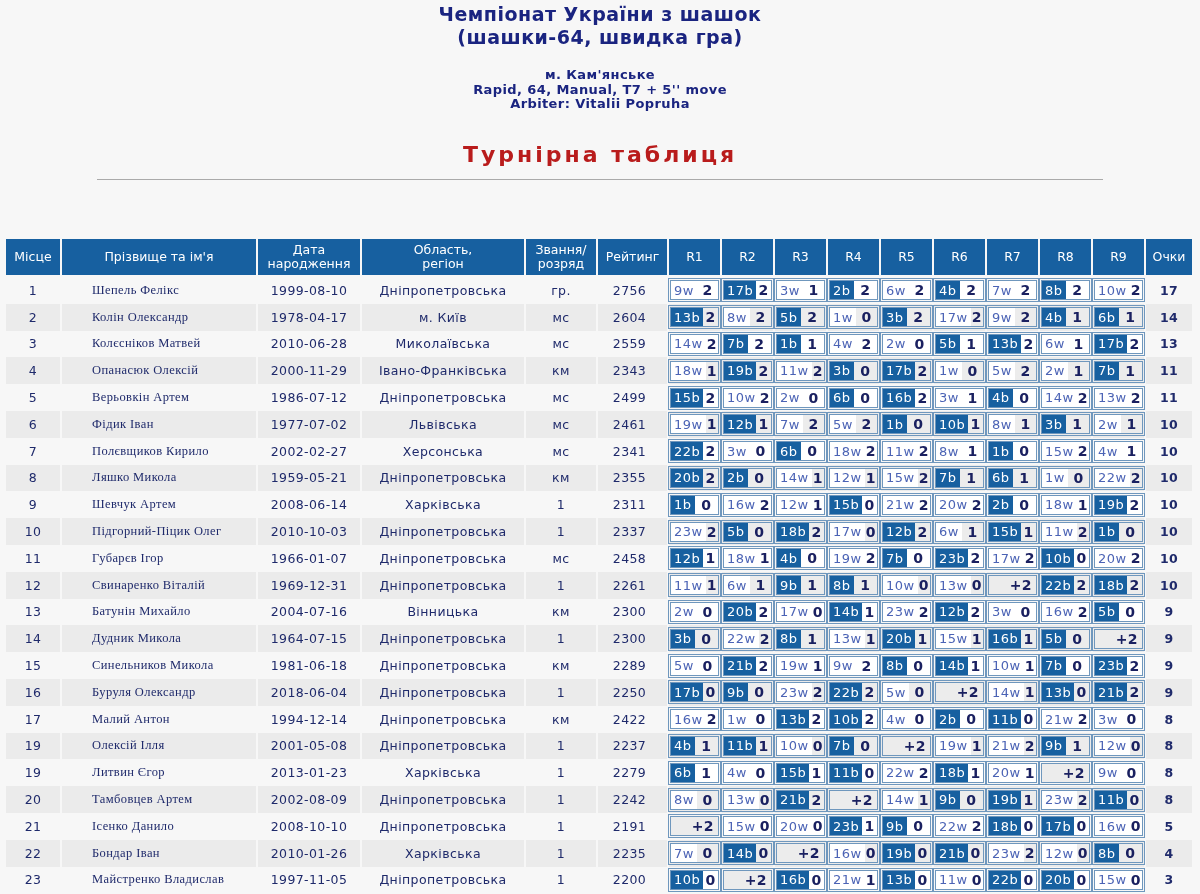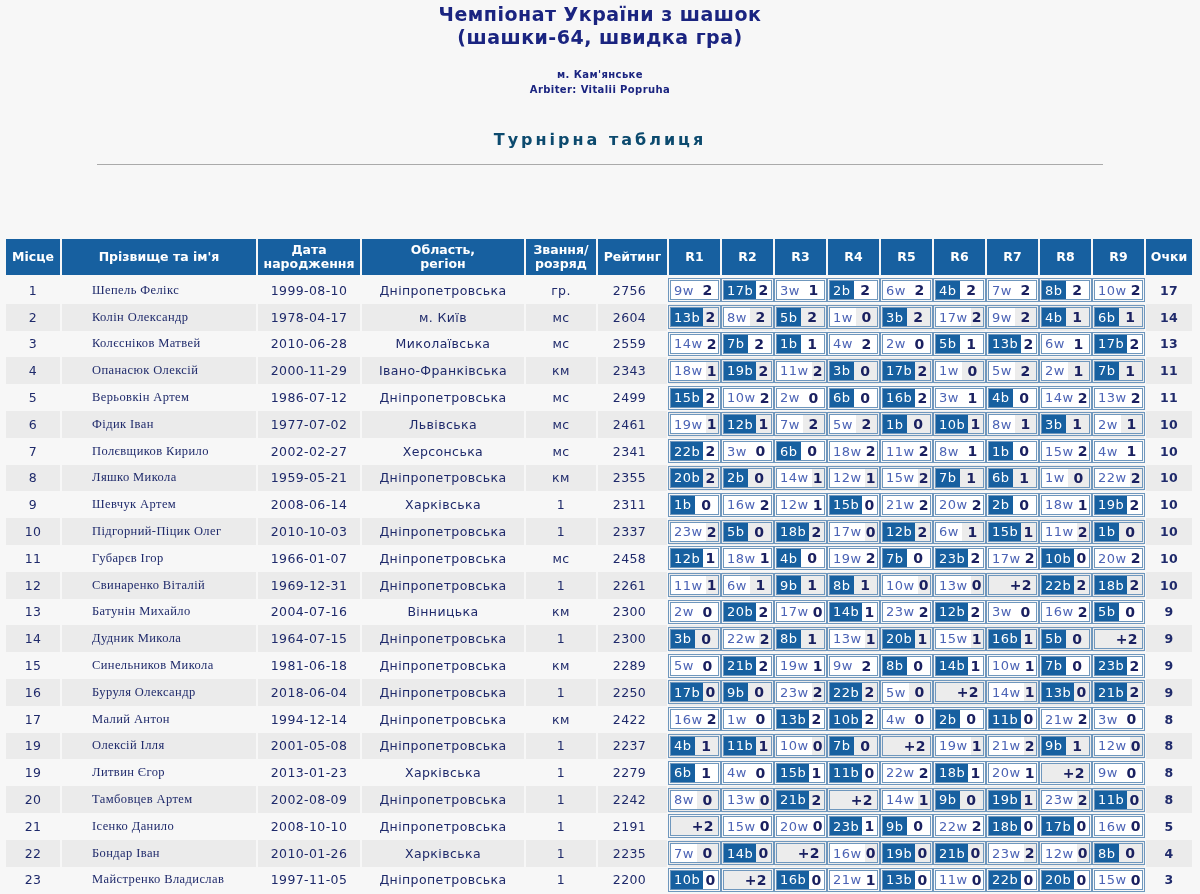--- a/index.html
+++ b/index.html
@@ -8,38 +8,38 @@
     background: #f7f7f7;
     font-family: "DejaVu Sans", sans-serif;
     color: #1f2a6b;
   }
   .header { text-align: center; }
   .title {
     font-weight: bold; font-size: 19px; line-height: 23px;
     color: #1a2480; margin-top: 3px; letter-spacing: 0.5px;
   }
   .meta {
-    font-weight: bold; font-size: 10px; line-height: 14.5px;
+    font-weight: bold; font-size: 13px; line-height: 14.5px;
     color: #1a2480; margin-top: 19px; letter-spacing: 0.4px;
   }
   .subtitle {
-    font-weight: bold; font-size: 16px; color: #0c4a6e;
+    font-weight: bold; font-size: 22px; color: #b91c1c;
     letter-spacing: 3px; margin-top: 33px; line-height: 20px;
   }
   .rule {
     width: 1006px; margin: 14px auto 0 auto; border: none;
     border-top: 1px solid #aaa; height: 0;
   }
   table.grid {
     position: absolute; left: 4px; top: 239px;
     border-collapse: separate; border-spacing: 2px 0;
     font-size: 12.5px;
   }
   table.grid th {
-    background: #1760a0; color: #fff; font-weight: bold;
+    background: #1760a0; color: #fff; font-weight: normal;
     font-size: 12.5px; line-height: 14px; height: 36px;
     padding: 0 3px; text-align: center;
     border-bottom: 2px solid #f7f7f7;
   }
   table.grid td {
     height: 26.8px; padding: 0; text-align: center;
     color: #1f2a6b; letter-spacing: 0.4px;
   }
   table.grid tr.even td { background: #ebebeb; }
   table.grid tr.odd td { background: #f7f7f7; }
@@ -69,20 +69,21 @@
 </head>
 <body>
 
 <div class="header">
   <div class="title">
     <div>Чемпіонат України з шашок</div>
     <div>(шашки-64, швидка гра)</div>
   </div>
   <div class="meta">
     <div>м. Кам'янське</div>
+    <div>Rapid, 64, Manual, T7 + 5'' move</div>
     <div>Arbiter: Vitalii Popruha</div>
   </div>
   <div class="subtitle">Турнірна таблиця</div>
   <hr class="rule">
 </div>
 
 <table class="grid">
   <thead>
     <tr>
       <th style="width:48px">Місце</th>

